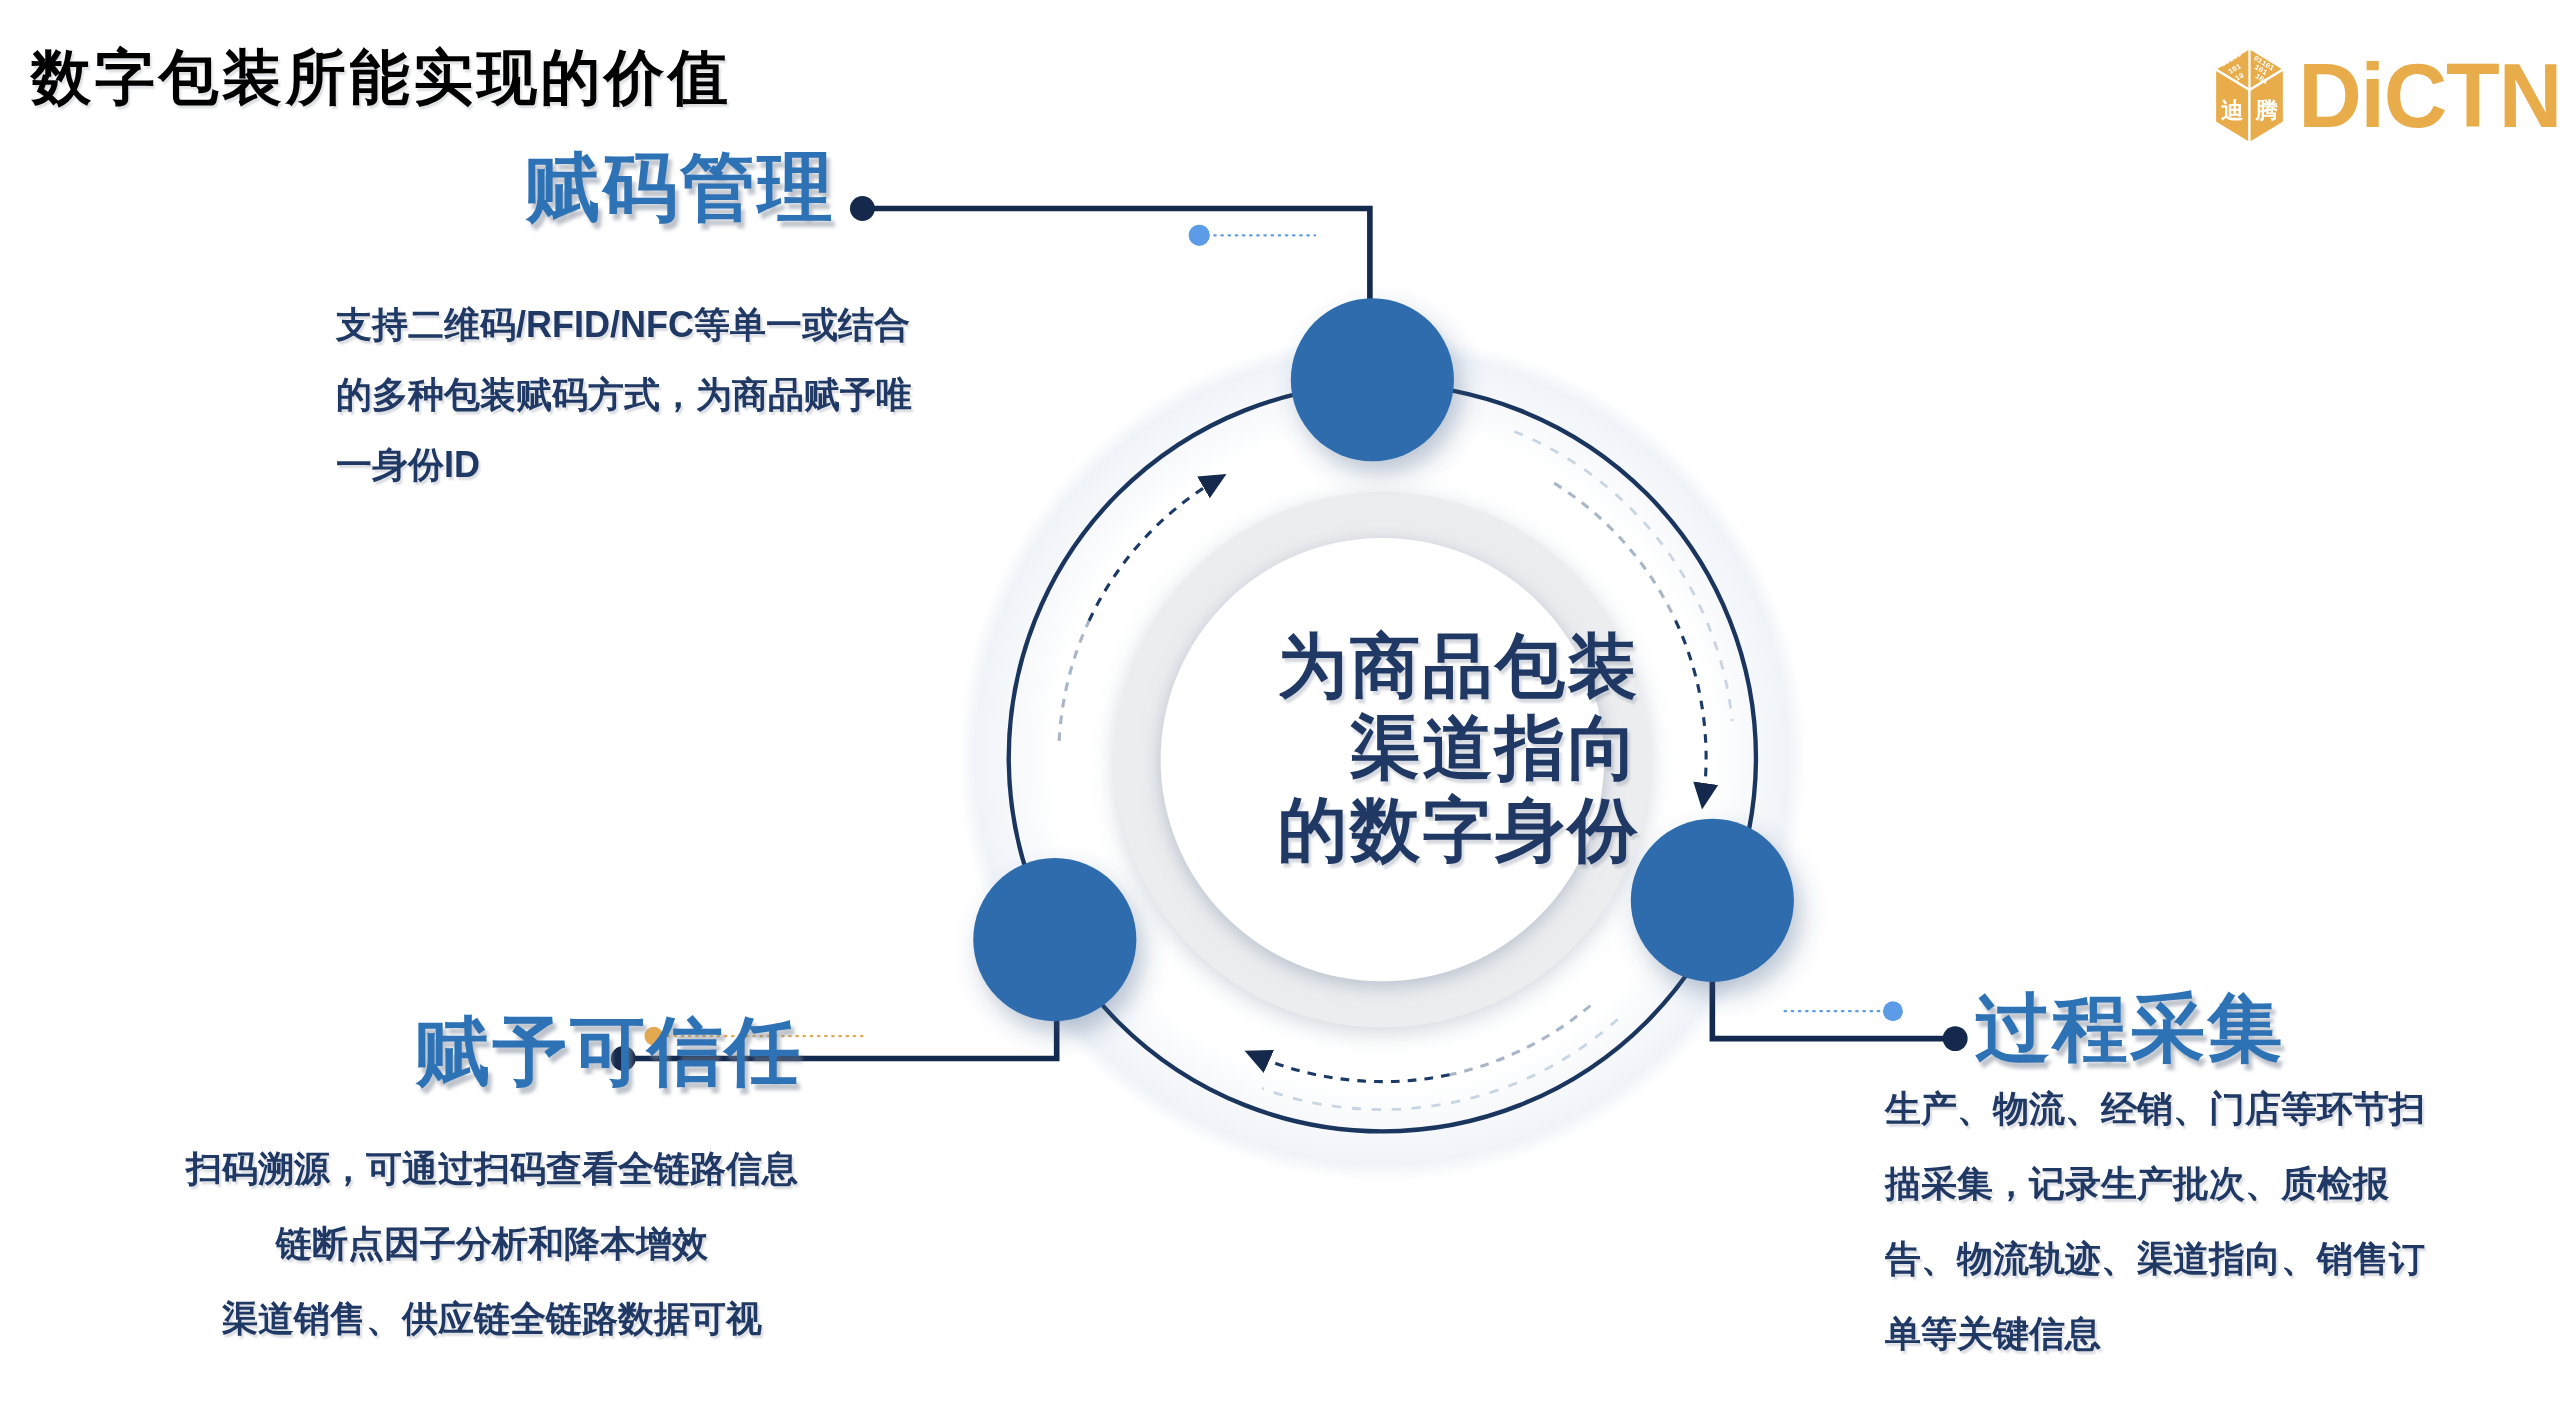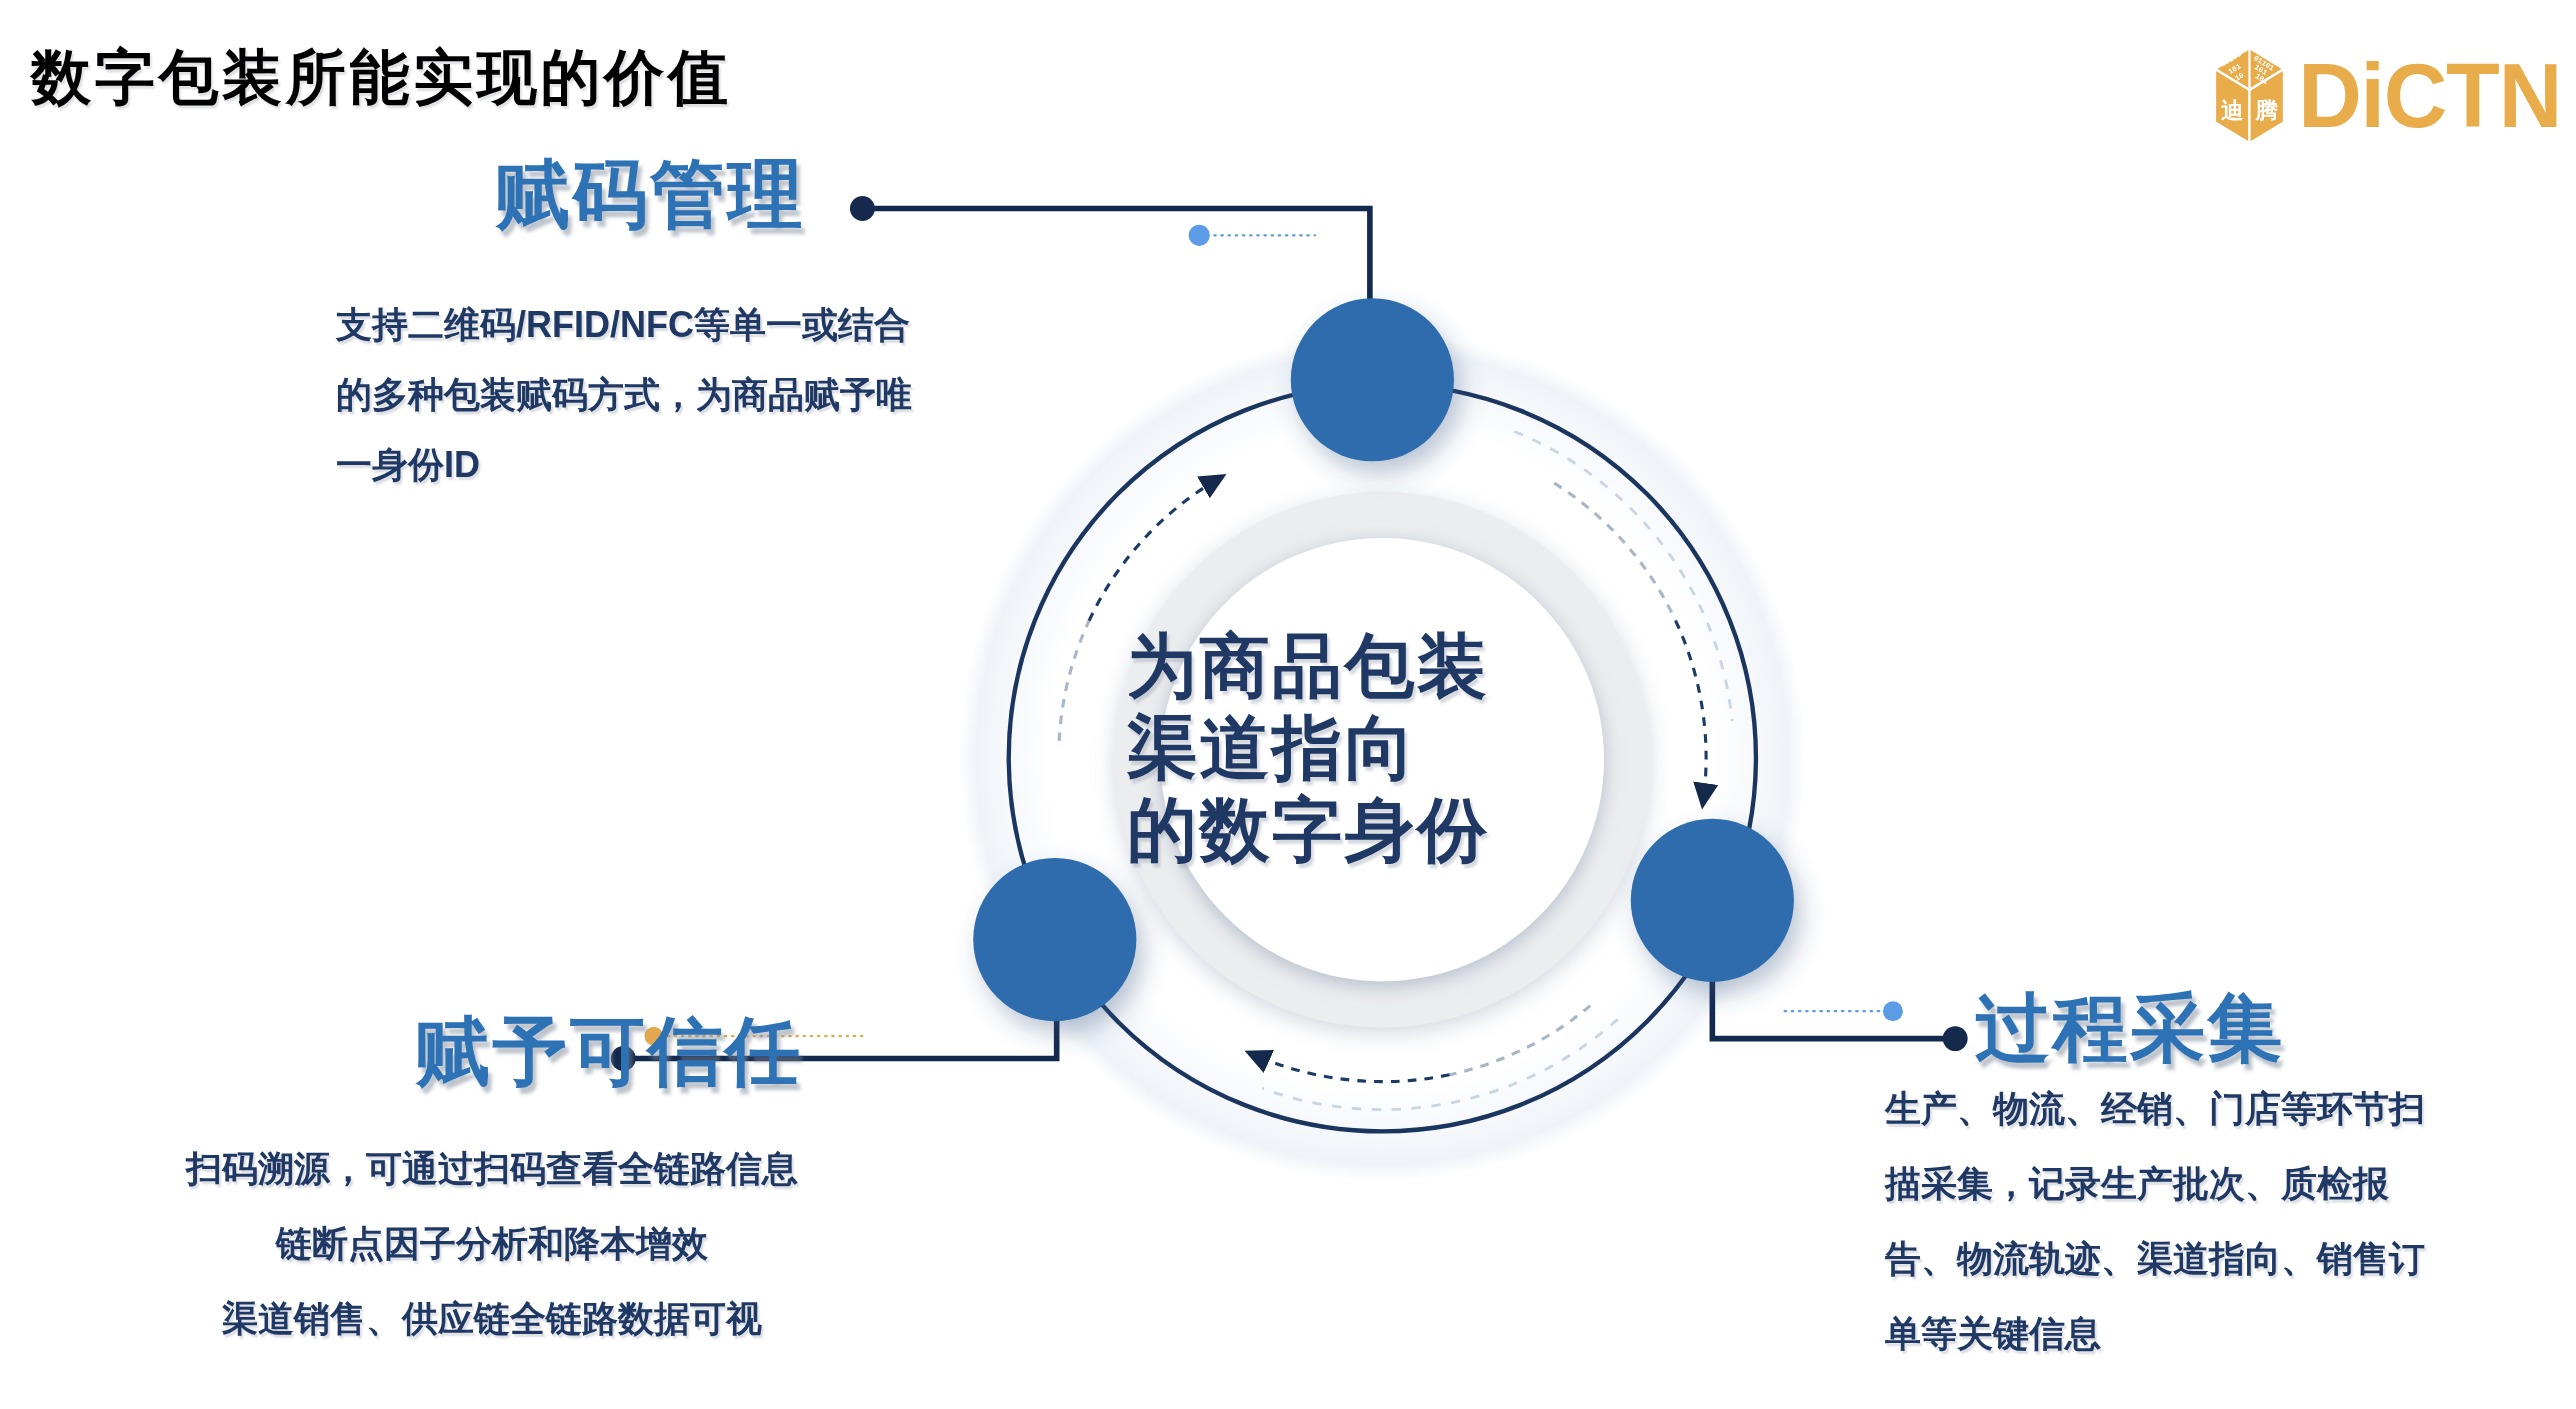--- a/index.html
+++ b/index.html
@@ -7,29 +7,29 @@
          font-family:"Liberation Sans","DejaVu Sans",sans-serif;margin-top:21px;}
   .abs{position:absolute;}
   .title{left:31px;top:17.4px;font-size:60px;font-weight:900;color:#000;letter-spacing:3.7px;
          text-shadow:1.9px 3.1px 1.9px rgba(160,165,175,.35);}
   .logo{left:2212px;top:18.7px;width:349px;height:112px;display:flex;align-items:center;}
   .wordmark{font-size:88px;font-weight:800;color:#E8AC4A;letter-spacing:-1.2px;line-height:1;
             margin-left:11.2px;transform:scaleY(1.04);}
   .diagram{left:0;top:0;width:2576px;height:1410px;}
   .heading{font-size:75px;font-weight:800;color:#2E72B6;letter-spacing:2.5px;line-height:1.1;
            text-shadow:3.7px 5.6px 3.7px rgba(125,135,152,.5);white-space:nowrap;}
-  .h-top{left:495px;top:132px;}
+  .h-top{left:525px;top:132px;font-family:Liberation Mono, monospace;}
   .h-right{left:1975px;top:966px;}
   .h-left{left:415px;top:989px;}
   .para{font-size:36px;font-weight:700;color:#1F3864;line-height:75px;white-space:nowrap;
         text-shadow:1.9px 2.5px 1.9px rgba(160,165,178,.38);}
   .p-top{left:336px;top:269px;line-height:70px;}
   .p-right{left:1885px;top:1050px;}
   .p-left{left:186px;top:1110px;text-align:center;}
-  .center-text{left:1127px;top:604px;width:513px;text-align:left;font-size:70px;line-height:82px;
+  .center-text{left:1127px;top:604px;width:513px;text-align:right;font-size:70px;line-height:82px;
                font-weight:800;color:#1F3864;letter-spacing:2.5px;
                text-shadow:2.5px 3.7px 2.5px rgba(150,158,172,.4);}
 </style>
 </head>
 <body>
 
 <div class="stage">
 
   <svg class="abs diagram" viewBox="0 0 4137 2264" xmlns="http://www.w3.org/2000/svg">
     <defs>

